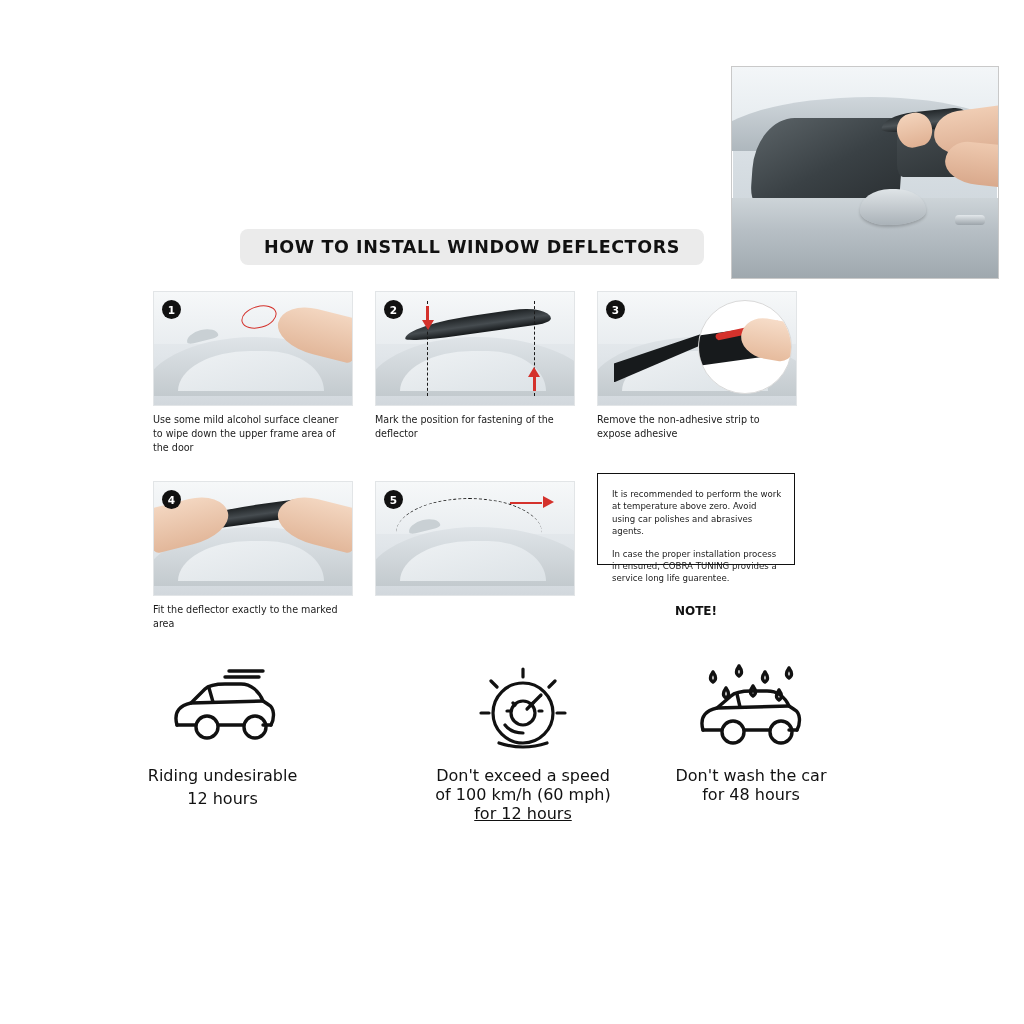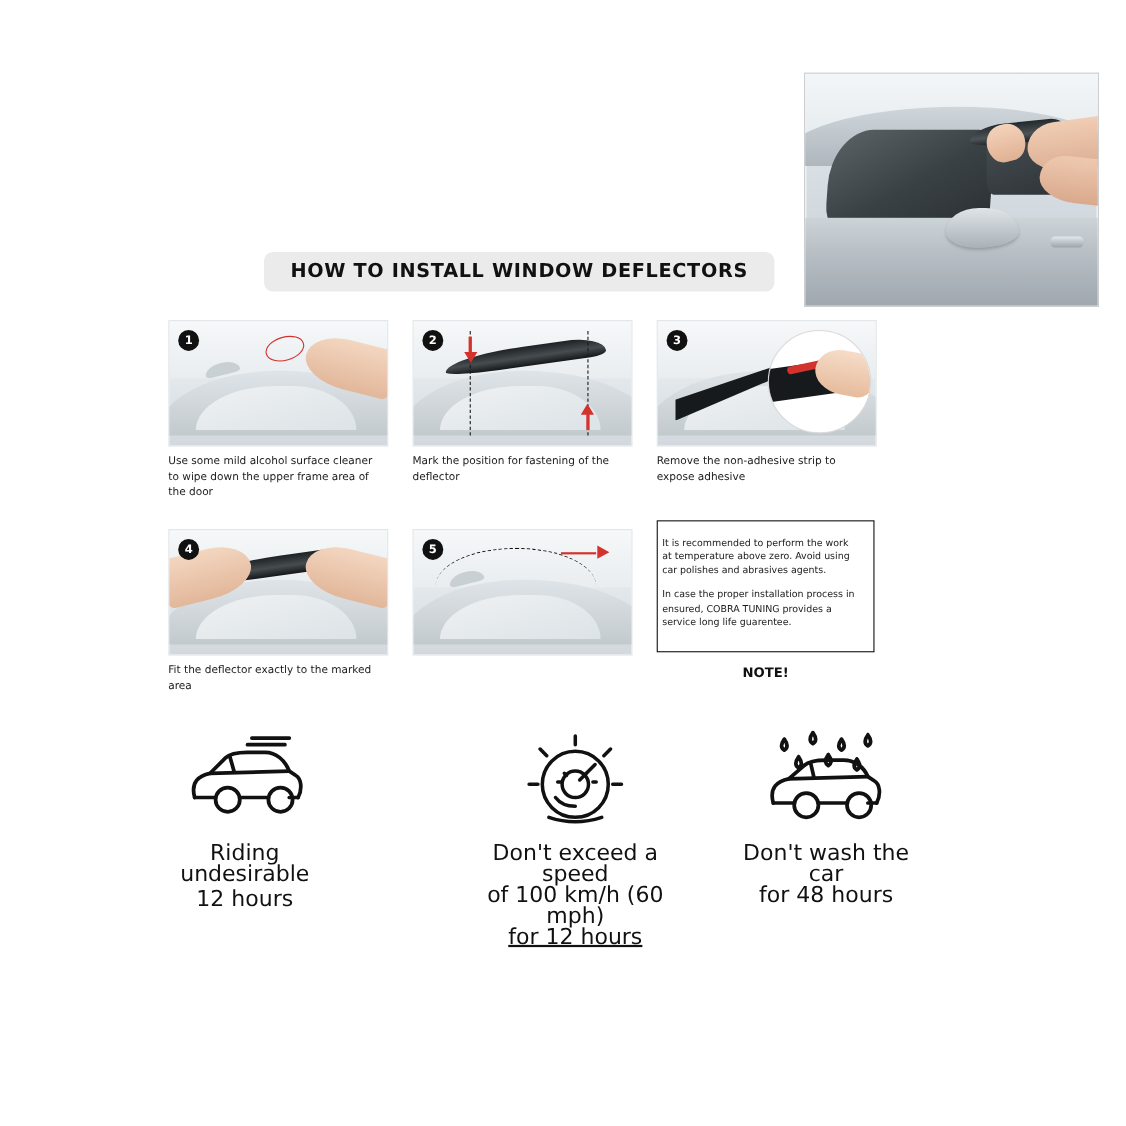--- a/index.html
+++ b/index.html
@@ -278,24 +278,24 @@
     border-top: 1.6px dashed #111111;
     border-radius: 50% 50% 0 0 / 100% 100% 0 0;
   }
 
   
   #note-box {
     position: absolute;
     left: 597px;
     top: 473px;
     width: 198px;
-    height: 120px;
+    height: 92px;
     border: 1.8px solid #111111;
     box-sizing: border-box;
-    padding: 14px 12px 10px 4px;
+    padding: 14px 12px 10px 14px;
     background: #ffffff;
   }
   #note-box p {
     margin: 0 0 10px 0;
     font-size: 8.6px;
     line-height: 12.4px;
     color: #1b1b1b;
   }
   #note-label {
     position: absolute;
@@ -307,21 +307,21 @@
     font-weight: bold;
     color: #111111;
   }
 
   
   .bottom-item {
     position: absolute;
     text-align: center;
   }
   .bottom-item .label {
-    font-size: 20px;
+    font-size: 16px;
     line-height: 19px;
     color: #111111;
     margin-top: 10px;
   }
   .icon-wrap {
     display: flex;
     align-items: center;
     justify-content: center;
     height: 96px;
   }

